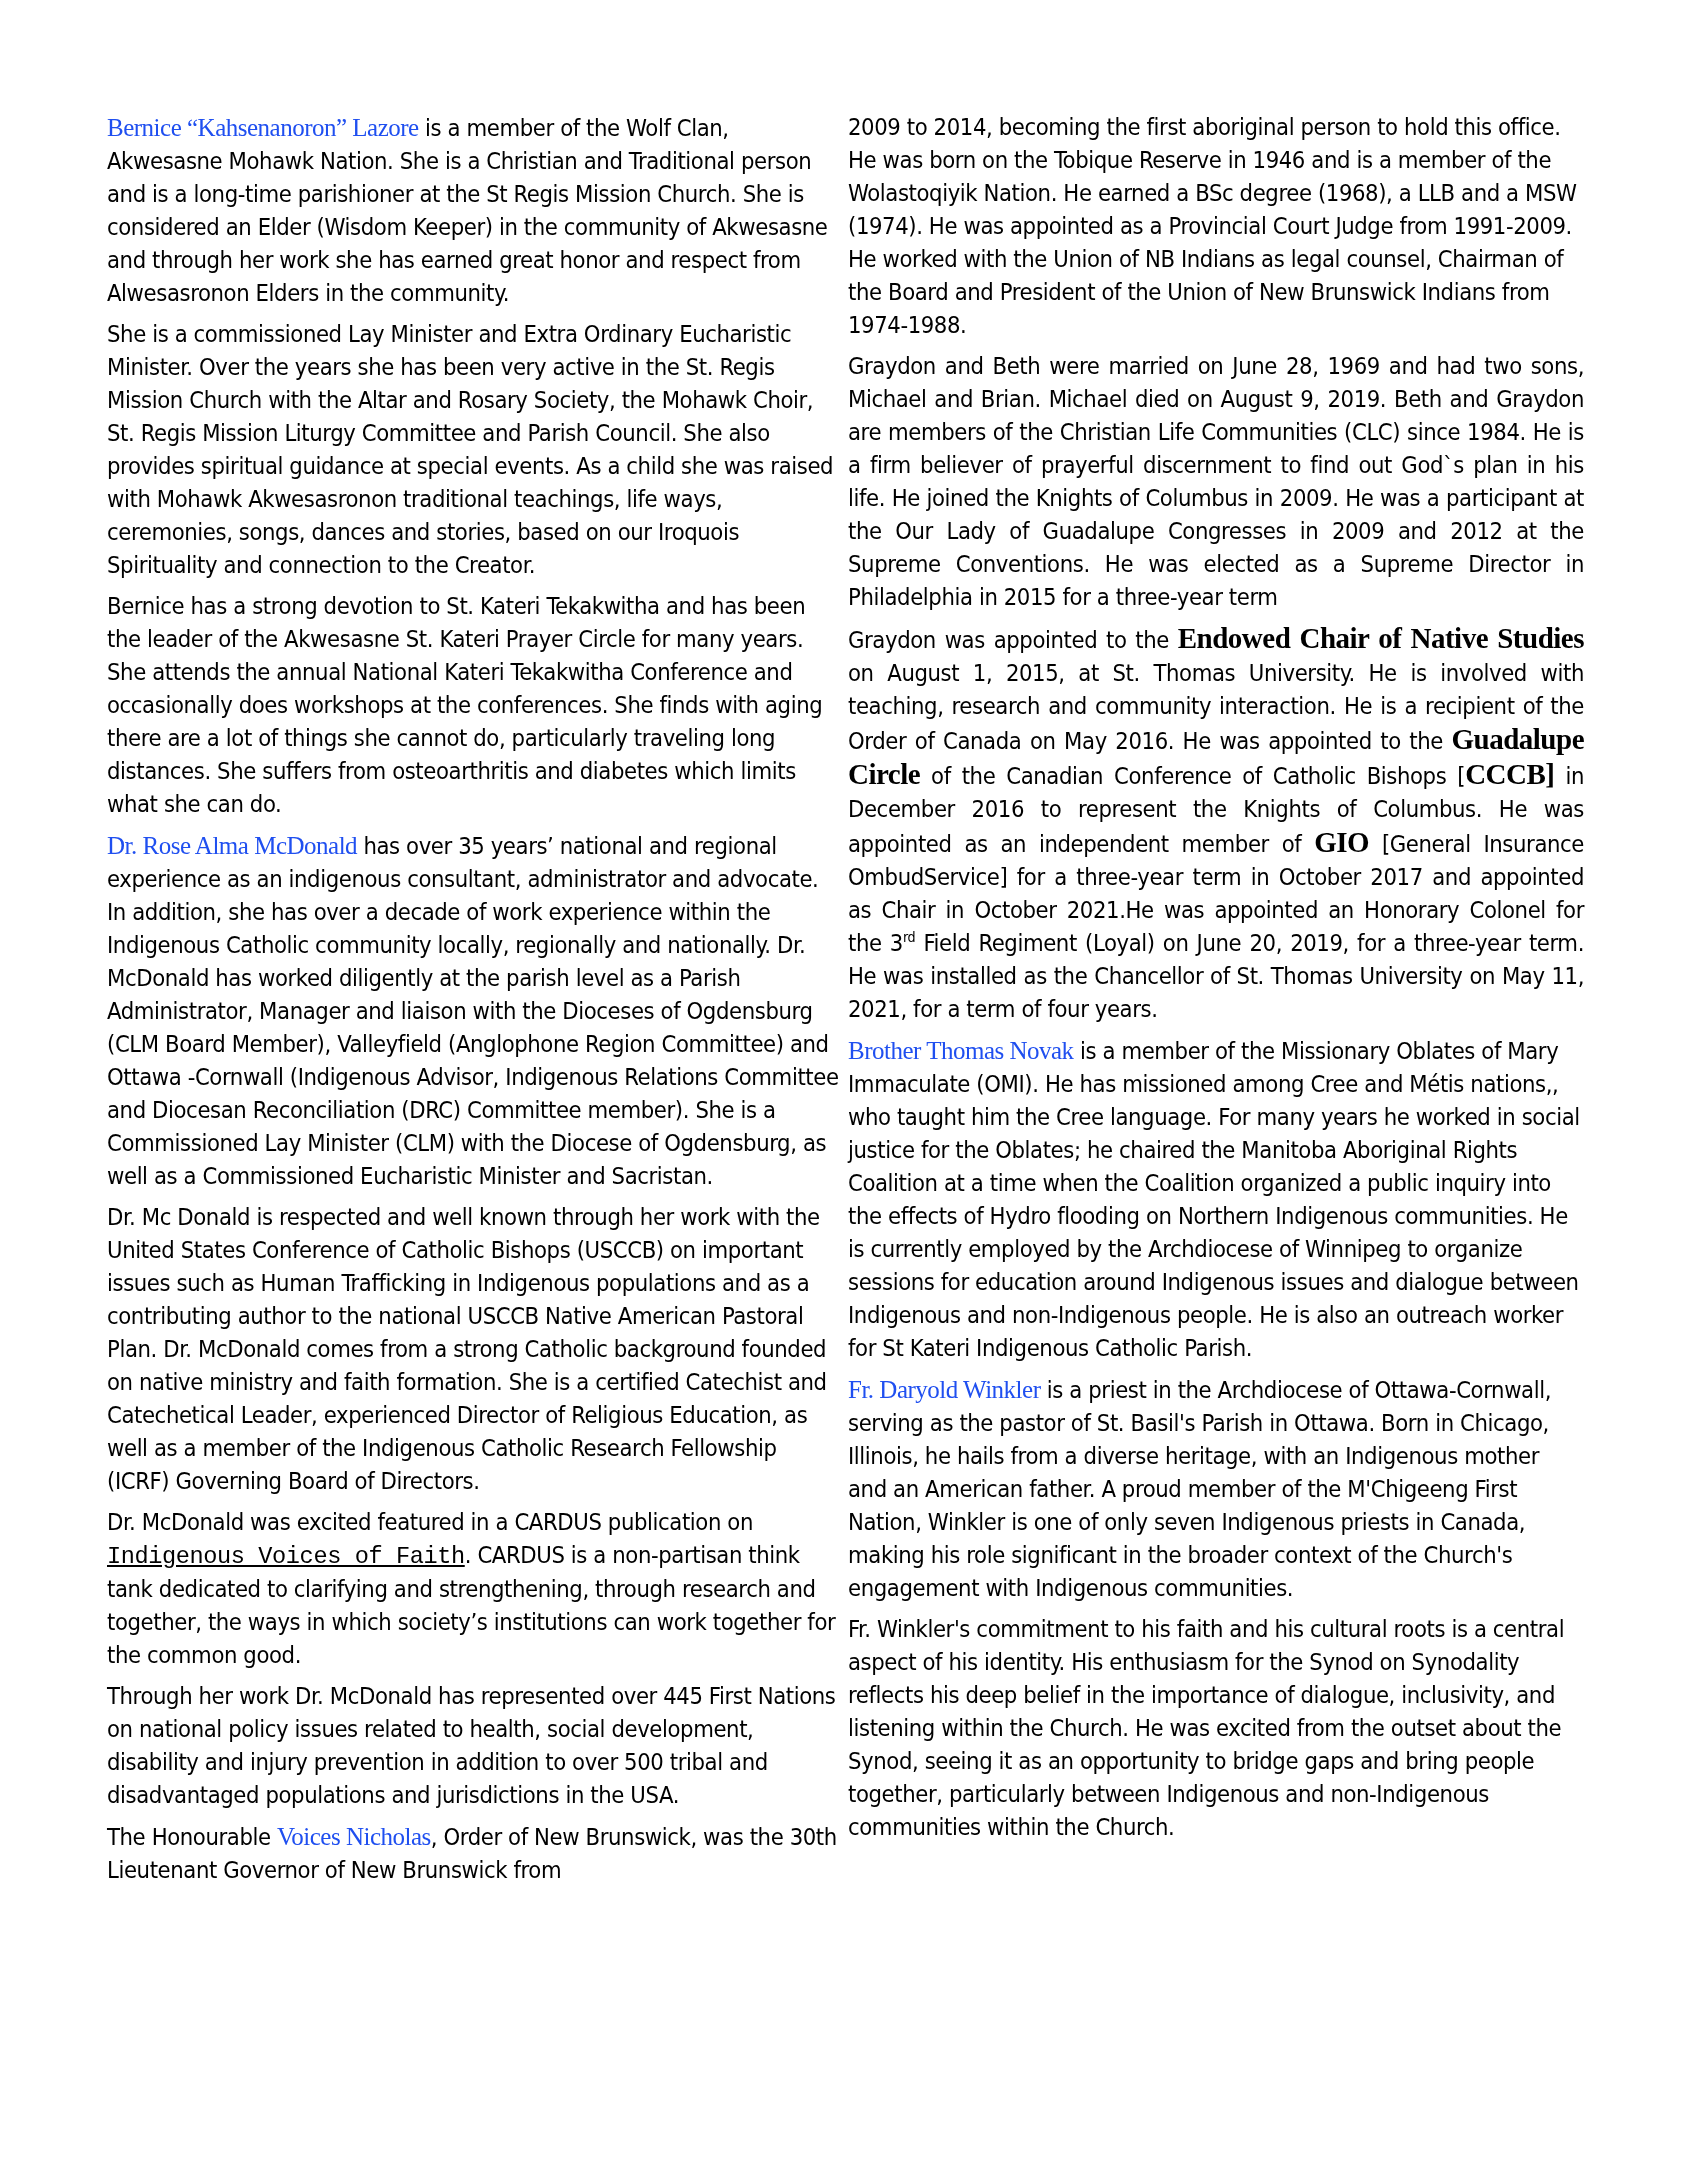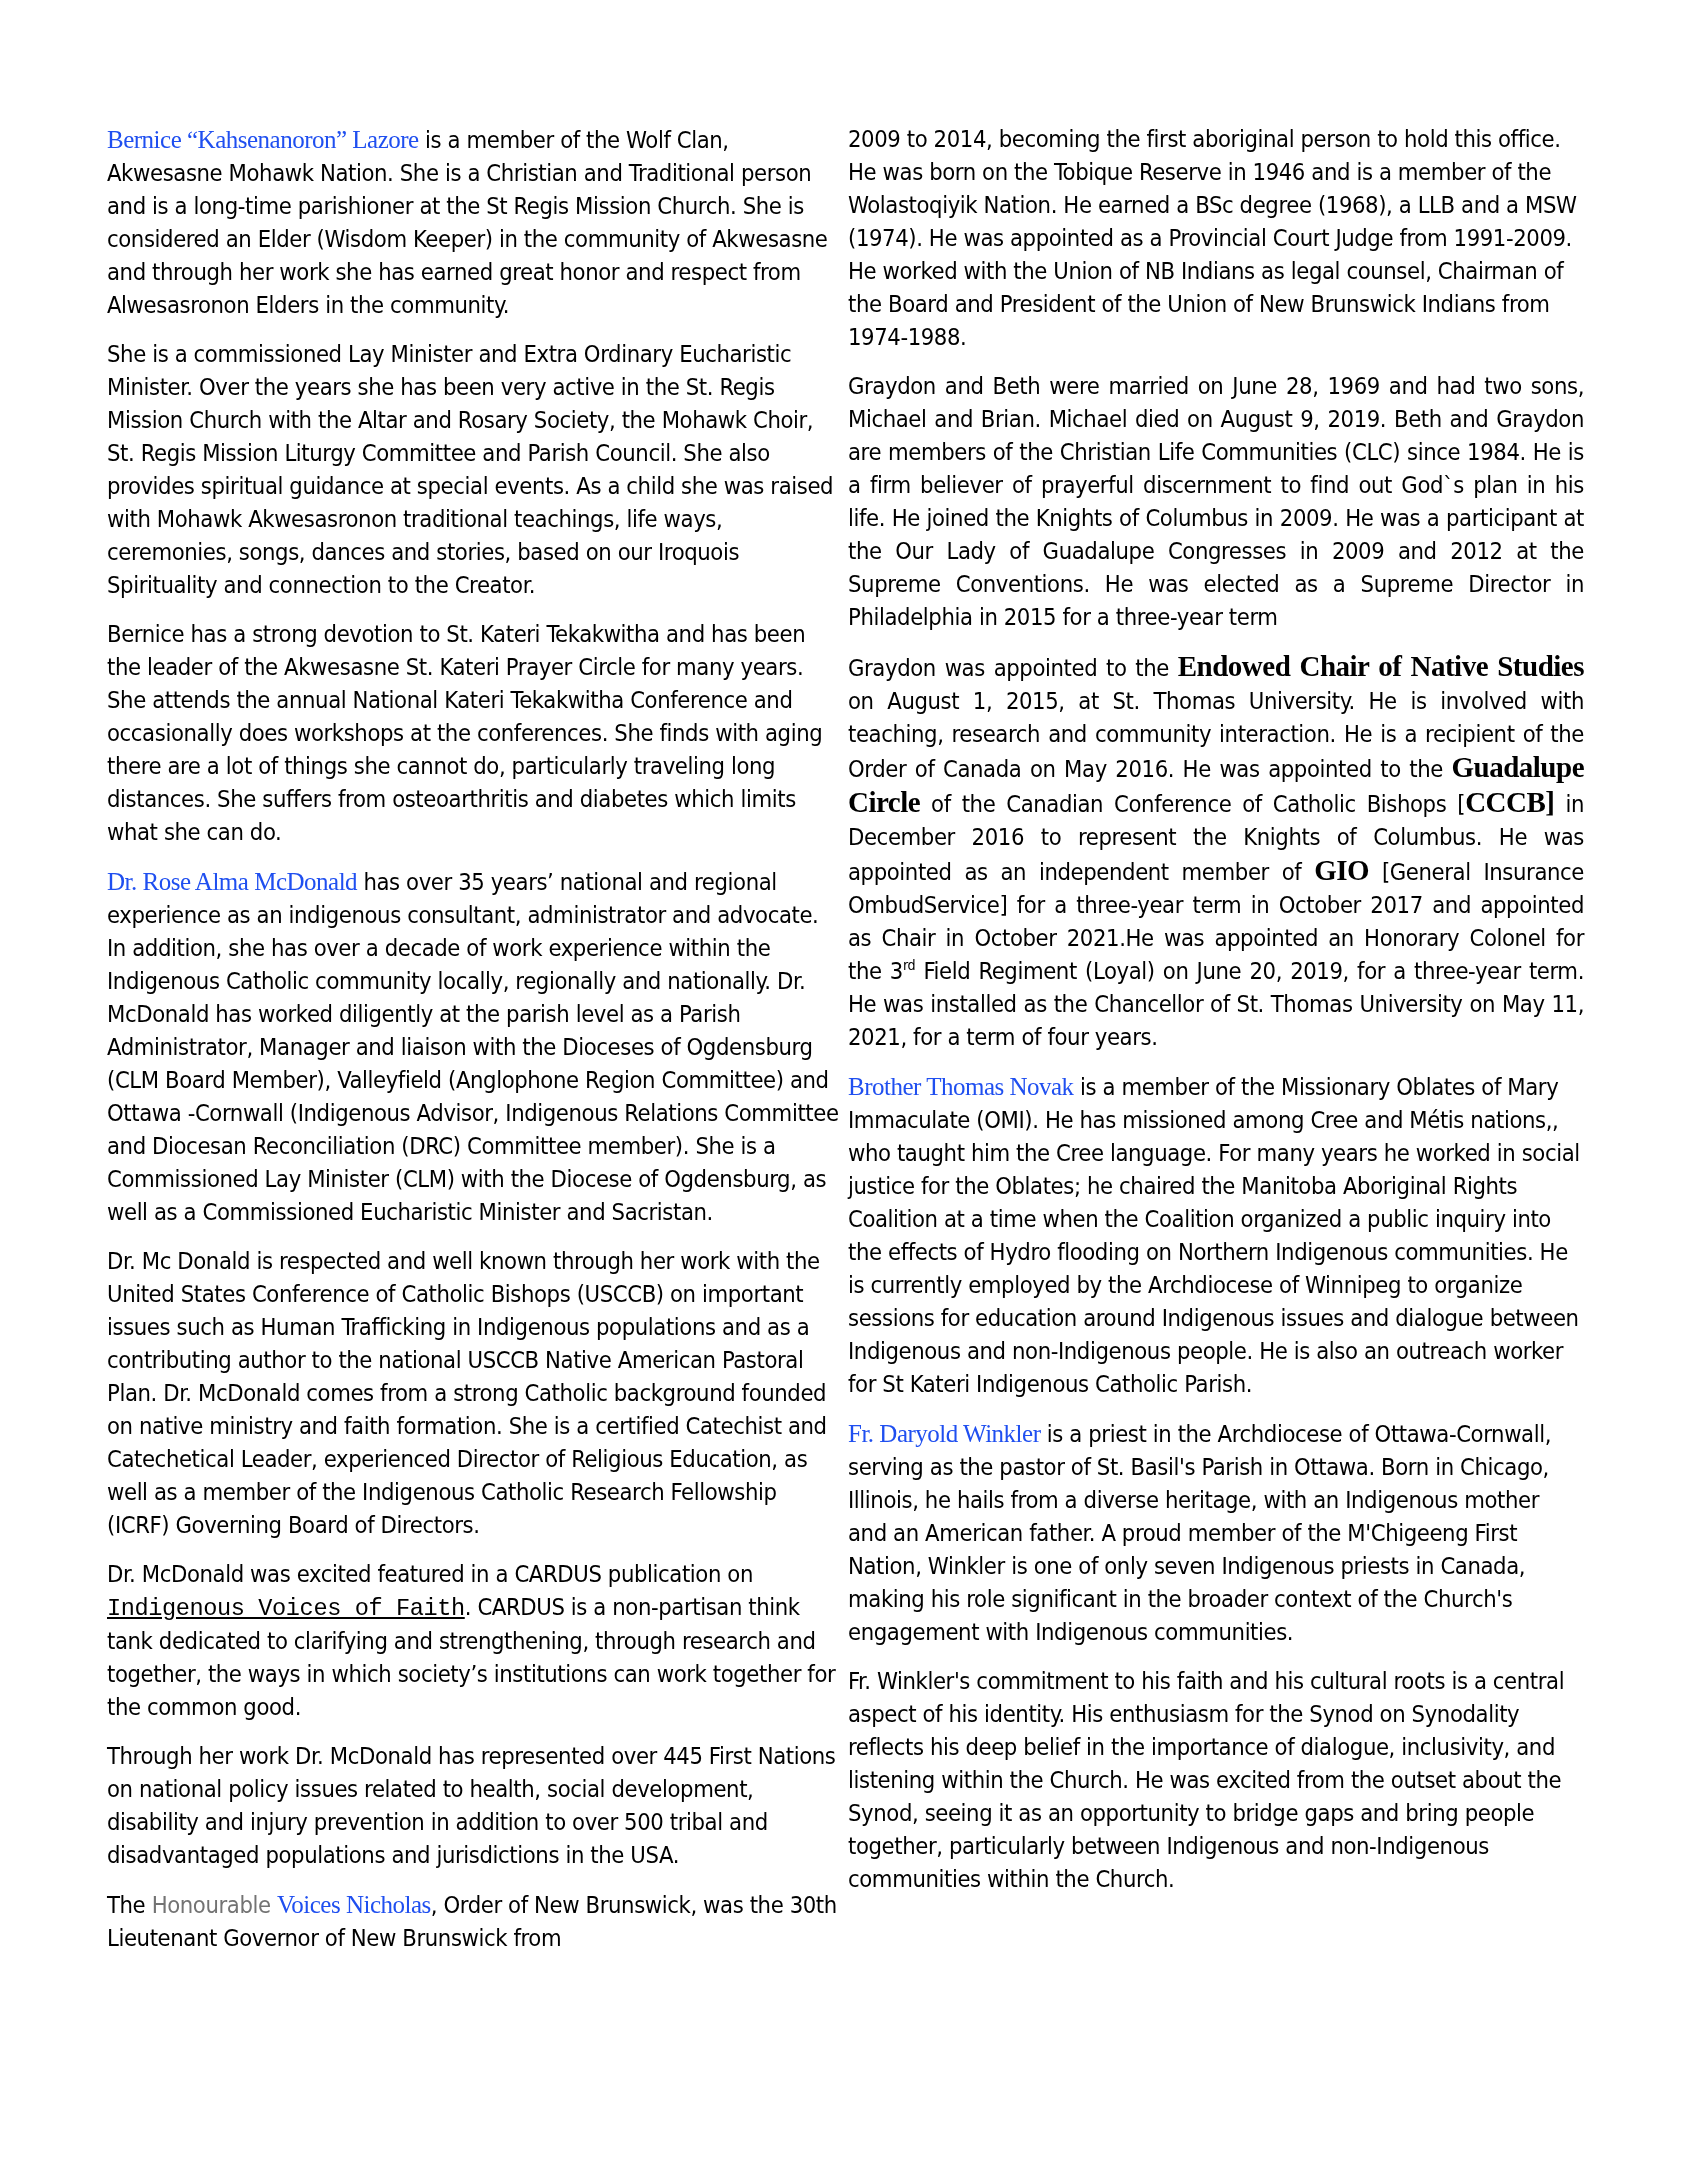--- a/index.html
+++ b/index.html
@@ -7,26 +7,26 @@
       width: 1687px; height: 2183px; position: relative; overflow: hidden;
       font-family: "DejaVu Sans", sans-serif;
       color: #000;
     }
     .col {
       position: absolute; top: 107px; width: 736px;
       font-size: 23.6px; line-height: 33px;
       letter-spacing: -0.4px;
       font-stretch: condensed;
     }
-    .col p { margin: 16px 0 8px 0; transform-origin: left top; }
+    .col p { margin: 4px 0 8px 0; transform-origin: left top; }
     #col-left { left: 107px; }
     #col-right { left: 848px; }
     .justify { text-align: justify; }
     .name { color: #1f4ff0; font-family: "Liberation Serif", serif; font-size: 25px; letter-spacing: -0.5px; }
-    .hon { color: #737373; text-align: right; }
+    .hon { color: #000000; text-align: right; }
     .bold { font-family: "Liberation Serif", serif; font-weight: bold; font-size: 29px; letter-spacing: -0.5px; }
     .ul { text-decoration: underline; font-family: Liberation Mono, monospace; }
     sup { font-size: 60%; line-height: 0; }
   </style>
 </head>
 <body>
 
 <div id="col-left" class="col">
   <p><span class="name">Bernice “Kahsenanoron” Lazore</span><span> is a member of the Wolf Clan, Akwesasne Mohawk Nation. She is a Christian and Traditional person and is a long-time parishioner at the St Regis Mission Church. She is considered an Elder (Wisdom Keeper) in the community of Akwesasne and through her work she has earned great honor and respect from Alwesasronon Elders in the community.</span></p>
   <p>She is a commissioned Lay Minister and Extra Ordinary Eucharistic Minister. Over the years she has been very active in the St. Regis Mission Church with the Altar and Rosary Society, the Mohawk Choir, St. Regis Mission Liturgy Committee and Parish Council. She also provides spiritual guidance at special events. As a child she was raised with Mohawk Akwesasronon traditional teachings, life ways, ceremonies, songs, dances and stories, based on our Iroquois Spirituality and connection to the Creator.</p>

